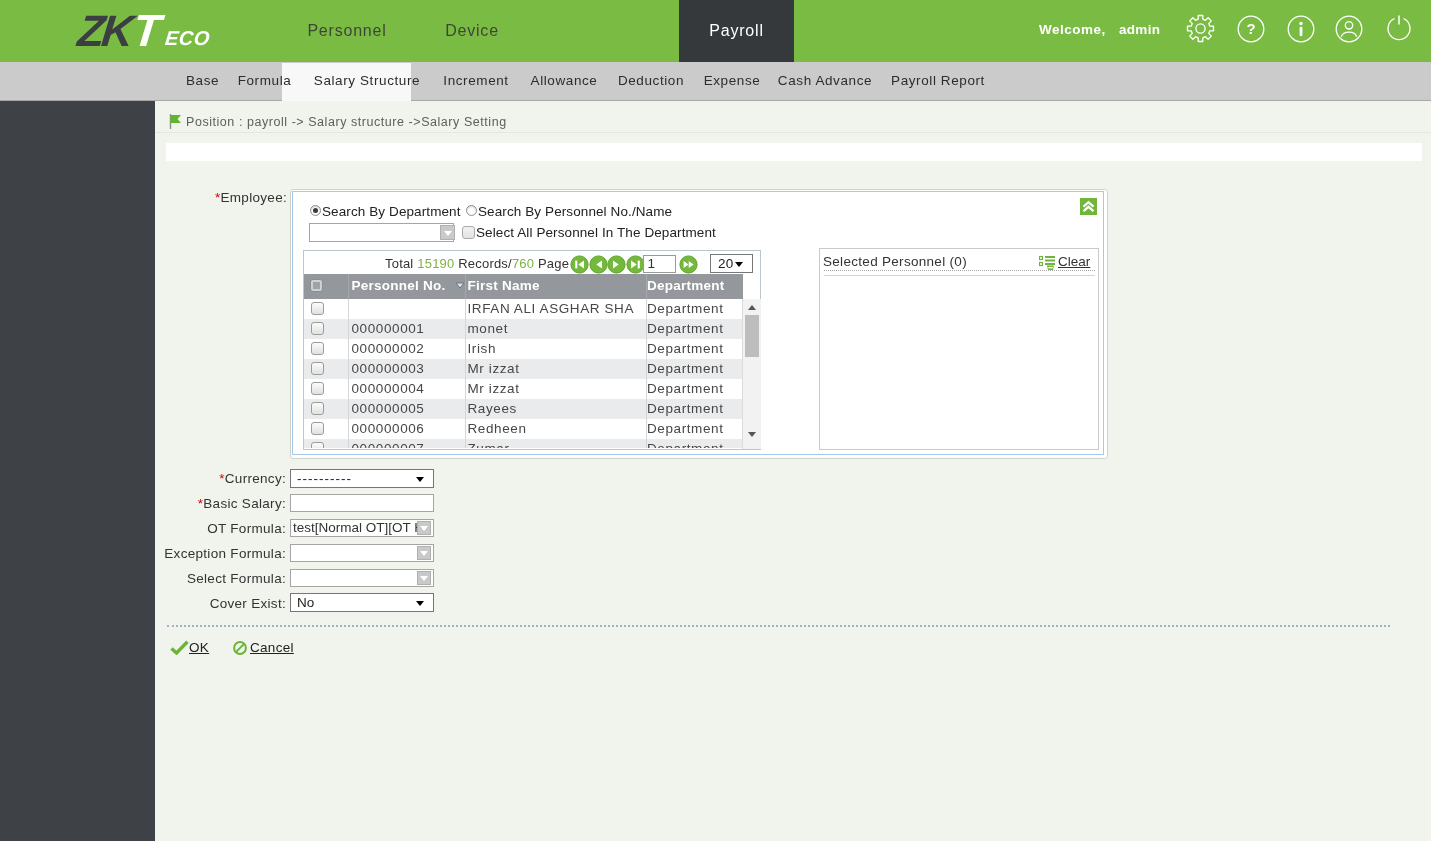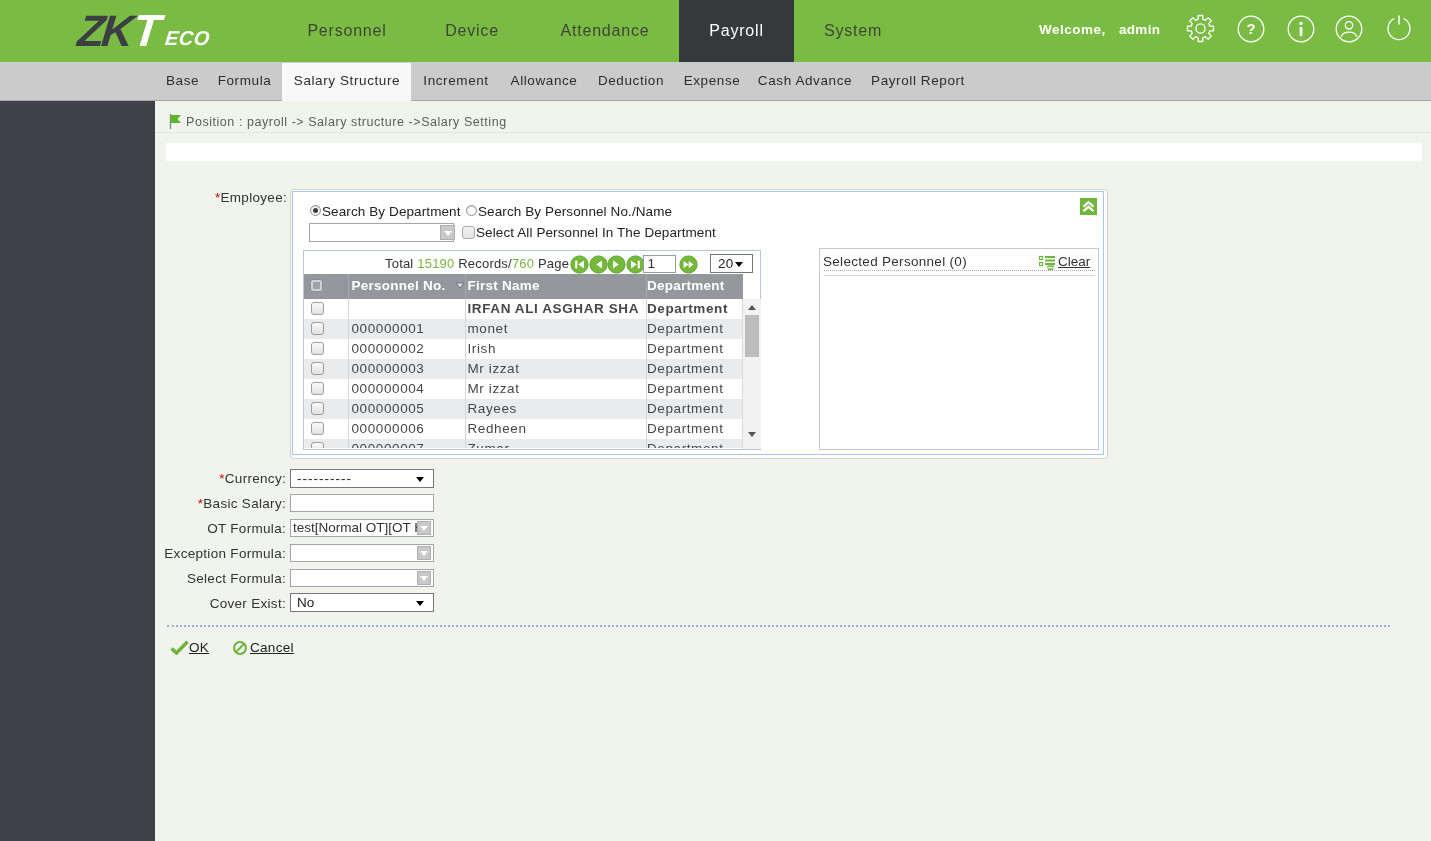--- a/index.html
+++ b/index.html
@@ -12,21 +12,21 @@
 #ptab{left:679px;top:0;width:115px;height:62px;background:#35393c;}
 #ptab span{color:#fff;}
 #welcome{color:#fff;font-weight:bold;font-size:13.5px;letter-spacing:.5px;top:22px;}
 
 #logo{left:73px;top:0px;width:150px;height:62px;transform:skewX(-6deg);}
 .lz{position:absolute;left:5px;top:6px;font-weight:bold;font-style:italic;color:#3b3e43;font-size:44px;letter-spacing:-3px;}
 .lt{position:absolute;left:60px;top:5px;font-weight:bold;font-style:italic;color:#fff;font-size:45px;}
 .le{position:absolute;left:93px;top:27px;font-weight:bold;font-style:italic;color:#fff;font-size:20px;letter-spacing:.5px;}
 
 #nav2{left:0;top:62px;width:1431px;height:38px;background:#cbcbcb;border-bottom:1px solid #a8a8a8;}
-#nav2 .t{top:0;height:38px;line-height:38px;font-size:13.5px;letter-spacing:.6px;color:#2d2d2d;text-align:center;}
+#nav2 .t{top:0;height:38px;line-height:38px;font-size:13.5px;letter-spacing:.6px;color:#2d2d2d;text-align:center;margin-left:20px;}
 #seltab{left:282px;top:1px;width:129px;height:38px;background:#f8f8f8;}
 
 #side{left:0;top:101px;width:155px;height:740px;background:#3e4146;}
 #crumb{left:155px;top:101px;width:1276px;height:42px;}
 #crumbtxt{left:31px;top:14px;font-size:12.5px;letter-spacing:.55px;color:#5c6257;}
 #whitebar{left:166px;top:143px;width:1256px;height:18px;background:#ffffff;}
 
 .lbl{font-size:13.5px;letter-spacing:.3px;color:#333;text-align:right;}
 .req{color:#c00;}
 
@@ -79,23 +79,21 @@
 <body>
 
 <div id="hdr" class="abs">
   <div id="logo" class="abs">
       <span class="lz">ZK</span>
       <span class="lt">T</span>
       <span class="le">ECO</span>
     </div>
   <div class="abs nav" style="left:422px;width:100px;">Device</div>
   <div class="abs nav" style="left:287px;width:120px;">Personnel</div>
-  <div class="abs nav" style="left:545px;width:120px;">Attendance</div>
   <div id="ptab" class="abs nav"><span>Payroll</span></div>
-  <div class="abs nav" style="left:803px;width:100px;">System</div>
   <div id="welcome" class="abs" style="left:1039px;">Welcome,</div>
   <div id="welcome2" class="abs" style="left:1119px;top:22px;color:#fff;font-weight:bold;font-size:13.5px;letter-spacing:.3px;">admin</div>
   <svg class="abs" style="left:1186px;top:14px;" width="29" height="29" viewBox="0 0 29 29">
     <path d="M 27.5 12.2 L 27.5 16.8 L 23.8 16.8 L 22.7 19.4 L 25.3 22.1 L 22.1 25.3 L 19.4 22.7 L 16.8 23.8 L 16.8 27.5 L 12.2 27.5 L 12.2 23.8 L 9.6 22.7 L 6.9 25.3 L 3.7 22.1 L 6.3 19.4 L 5.2 16.8 L 1.5 16.8 L 1.5 12.2 L 5.2 12.2 L 6.3 9.6 L 3.7 6.9 L 6.9 3.7 L 9.6 6.3 L 12.2 5.2 L 12.2 1.5 L 16.8 1.5 L 16.8 5.2 L 19.4 6.3 L 22.1 3.7 L 25.3 6.9 L 22.7 9.6 L 23.8 12.2 Z" fill="none" stroke="#fff" stroke-width="1.3" stroke-linejoin="round"></path>
     <circle cx="14.5" cy="14.5" r="4.6" fill="none" stroke="#fff" stroke-width="1.3"></circle>
   </svg>
   <svg class="abs" style="left:1237px;top:15px;" width="28" height="28" viewBox="0 0 28 28">
     <circle cx="14" cy="14" r="12.8" fill="none" stroke="#fff" stroke-width="1.3"></circle>
     <text x="14" y="19" text-anchor="middle" font-family="Liberation Sans" font-size="15" font-weight="bold" fill="#fff">?</text>
   </svg>
@@ -195,21 +193,21 @@
     <svg class="abs" style="left:150.5px;top:8px;" width="10" height="7" viewBox="0 0 10 7">
         <path d="M1 1 L9 1 L5 6 Z" fill="#dfe3e7" stroke="#6a7480" stroke-width="1"></path>
       </svg>
     <span class="abs" style="left:163.5px;top:4px;">First Name</span>
     <span class="abs" style="left:343px;top:4px;">Department</span>
     <div class="vline" style="left:44px;background:#a5a9ad;"></div>
     <div class="vline" style="left:161px;background:#a5a9ad;"></div>
     <div class="vline" style="left:342px;background:#a5a9ad;"></div>
   </div>
   <div id="gbody" class="abs">
-    <div class="grow" style="top:0px;font-weight:bold;">
+    <div class="grow" style="top:0px;">
         <span class="cell" style="left:163.5px;">IRFAN ALI ASGHAR SHA</span>
         <span class="cell" style="left:343px;">Department</span>
       </div>
     <div class="grow alt" style="top:20px;">
         <span class="cell" style="left:47.5px;">000000001</span>
         <span class="cell" style="left:163.5px;">monet</span>
         <span class="cell" style="left:343px;">Department</span>
       </div>
     <div class="grow" style="top:40px;">
         <span class="cell" style="left:47.5px;">000000002</span>

